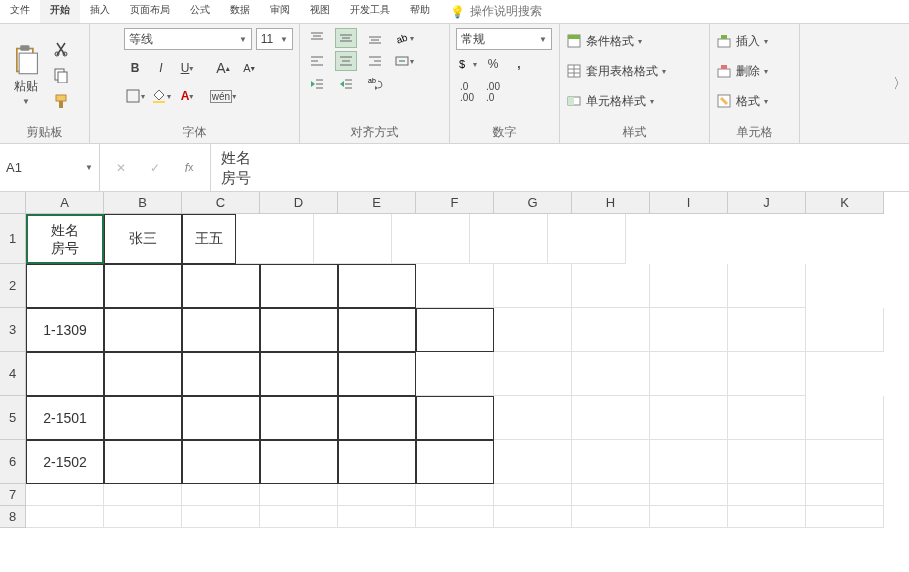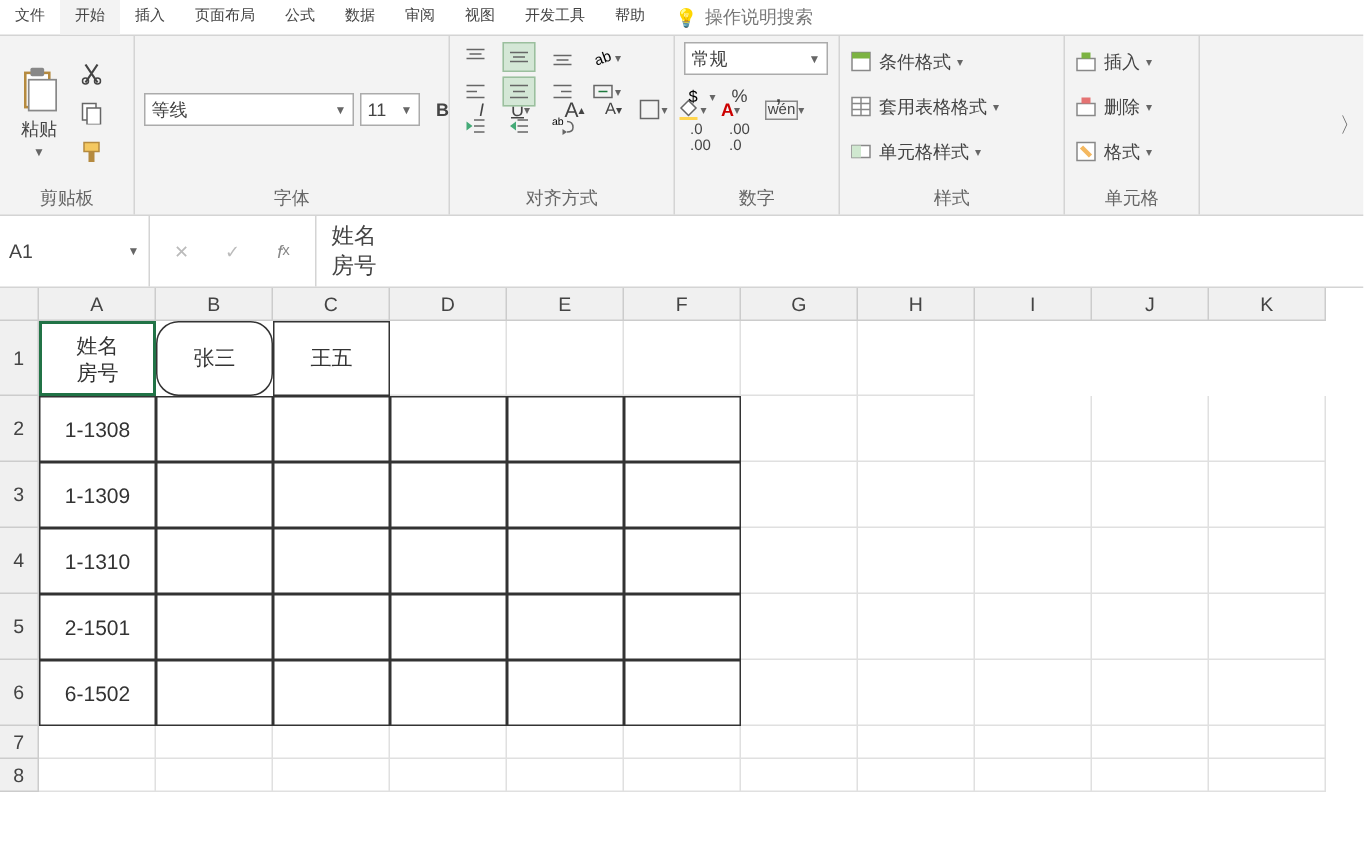--- a/index.html
+++ b/index.html
@@ -1,20 +1,20 @@
 <!DOCTYPE html>
 <html><head>
 <meta charset="utf-8">
 <style>
 * { box-sizing: border-box; margin: 0; padding: 0; font-family: "Microsoft YaHei", sans-serif; }
 body { background: #fff; width: 909px; height: 572px; overflow: hidden; font-size: 12px; color: #444; }
 
 .tabs { display: flex; background: #fff; border-bottom: 1px solid #d4d4d4; height: 24px; }
 .tab { padding: 3px 10px; cursor: pointer; font-size: 10px; }
-.tab.active { background: #f3f3f3; font-weight: normal; }
+.tab.active { background: #f3f3f3; font-weight: bold; }
 .tell-me { display: flex; align-items: center; gap: 5px; padding: 3px 10px; color: #777; }
 
 .ribbon { display: flex; background: #f3f3f3; border-bottom: 1px solid #d4d4d4; height: 120px; }
 .group { border-right: 1px solid #d4d4d4; padding: 4px 6px 2px 6px; display: flex; flex-direction: column; justify-content: space-between; }
 .group-label { text-align: center; font-size: 12px; color: #666; padding-top: 2px; }
 .group-content { flex: 1; display: flex; gap: 4px; }
 
 .big-btn { display: flex; flex-direction: column; align-items: center; justify-content: center; width: 40px; gap: 2px; cursor: pointer; }
 .big-btn svg { width: 28px; height: 32px; }
 .small-col { display: flex; flex-direction: column; gap: 6px; justify-content: center; }
@@ -115,21 +115,21 @@
               <rect x="3" y="2" width="10" height="6" fill="#f4c860" stroke="#b58a3f"></rect>
               <rect x="6" y="8" width="4" height="7" fill="#b58a3f"></rect>
             </svg>
           </div>
       </div>
     </div>
     <div class="group-label">剪贴板</div>
   </div>
 
   <div class="group font-group">
-    <div class="group-content" style="flex-direction:row;">
+    <div class="group-content" style="flex-direction:column;margin-left:28px;">
       <div class="font-row">
         <div class="combo font-name">
             <span>等线</span>
             <span class="dd">▼</span>
           </div>
         <div class="combo font-size">
             <span>11</span>
             <span class="dd">▼</span>
           </div>
       </div>
@@ -395,31 +395,30 @@
   </div>
   <div class="rows" id="rows">
       <div class="row">
         <div class="rowh" style="height: 50px;">1</div>
         <div class="cell bord sel" style="width: 78px; height: 50px;">
           <div class="two-line">
             <div>姓名</div>
             <div>房号</div>
           </div>
         </div>
-        <div class="cell bord" style="width: 78px; height: 50px; border-radius: 15px;">张三</div>
-        <div class="cell bord" style="width: 78px; height: 50px;">王五</div>
+        <div class="cell bord" style="width: 78px; height: 50px;">张三</div>
+        <div class="cell bord" style="width: 54px; height: 50px;">王五</div>
         <div class="cell" style="width: 78px; height: 50px;"></div>
         <div class="cell" style="width: 78px; height: 50px;"></div>
         <div class="cell" style="width: 78px; height: 50px;"></div>
         <div class="cell" style="width: 78px; height: 50px;"></div>
         <div class="cell" style="width: 78px; height: 50px;"></div>
       </div>
       <div class="row">
         <div class="rowh" style="height: 44px;">2</div>
-        <div class="cell bord" style="width: 78px; height: 44px;">1-1308</div>
         <div class="cell bord" style="width: 78px; height: 44px;"></div>
         <div class="cell bord" style="width: 78px; height: 44px;"></div>
         <div class="cell bord" style="width: 78px; height: 44px;"></div>
         <div class="cell bord" style="width: 78px; height: 44px;"></div>
         <div class="cell bord" style="width: 78px; height: 44px;"></div>
         <div class="cell" style="width: 78px; height: 44px;"></div>
         <div class="cell" style="width: 78px; height: 44px;"></div>
         <div class="cell" style="width: 78px; height: 44px;"></div>
         <div class="cell" style="width: 78px; height: 44px;"></div>
         <div class="cell" style="width: 78px; height: 44px;"></div>
@@ -433,21 +432,20 @@
         <div class="cell bord" style="width: 78px; height: 44px;"></div>
         <div class="cell bord" style="width: 78px; height: 44px;"></div>
         <div class="cell" style="width: 78px; height: 44px;"></div>
         <div class="cell" style="width: 78px; height: 44px;"></div>
         <div class="cell" style="width: 78px; height: 44px;"></div>
         <div class="cell" style="width: 78px; height: 44px;"></div>
         <div class="cell" style="width: 78px; height: 44px;"></div>
       </div>
       <div class="row">
         <div class="rowh" style="height: 44px;">4</div>
-        <div class="cell bord" style="width: 78px; height: 44px;">1-1310</div>
         <div class="cell bord" style="width: 78px; height: 44px;"></div>
         <div class="cell bord" style="width: 78px; height: 44px;"></div>
         <div class="cell bord" style="width: 78px; height: 44px;"></div>
         <div class="cell bord" style="width: 78px; height: 44px;"></div>
         <div class="cell bord" style="width: 78px; height: 44px;"></div>
         <div class="cell" style="width: 78px; height: 44px;"></div>
         <div class="cell" style="width: 78px; height: 44px;"></div>
         <div class="cell" style="width: 78px; height: 44px;"></div>
         <div class="cell" style="width: 78px; height: 44px;"></div>
         <div class="cell" style="width: 78px; height: 44px;"></div>
@@ -461,21 +459,21 @@
         <div class="cell bord" style="width: 78px; height: 44px;"></div>
         <div class="cell bord" style="width: 78px; height: 44px;"></div>
         <div class="cell" style="width: 78px; height: 44px;"></div>
         <div class="cell" style="width: 78px; height: 44px;"></div>
         <div class="cell" style="width: 78px; height: 44px;"></div>
         <div class="cell" style="width: 78px; height: 44px;"></div>
         <div class="cell" style="width: 78px; height: 44px;"></div>
       </div>
       <div class="row">
         <div class="rowh" style="height: 44px;">6</div>
-        <div class="cell bord" style="width: 78px; height: 44px;">6-1502</div>
+        <div class="cell bord" style="width: 78px; height: 44px;">2-1502</div>
         <div class="cell bord" style="width: 78px; height: 44px;"></div>
         <div class="cell bord" style="width: 78px; height: 44px;"></div>
         <div class="cell bord" style="width: 78px; height: 44px;"></div>
         <div class="cell bord" style="width: 78px; height: 44px;"></div>
         <div class="cell bord" style="width: 78px; height: 44px;"></div>
         <div class="cell" style="width: 78px; height: 44px;"></div>
         <div class="cell" style="width: 78px; height: 44px;"></div>
         <div class="cell" style="width: 78px; height: 44px;"></div>
         <div class="cell" style="width: 78px; height: 44px;"></div>
         <div class="cell" style="width: 78px; height: 44px;"></div>

